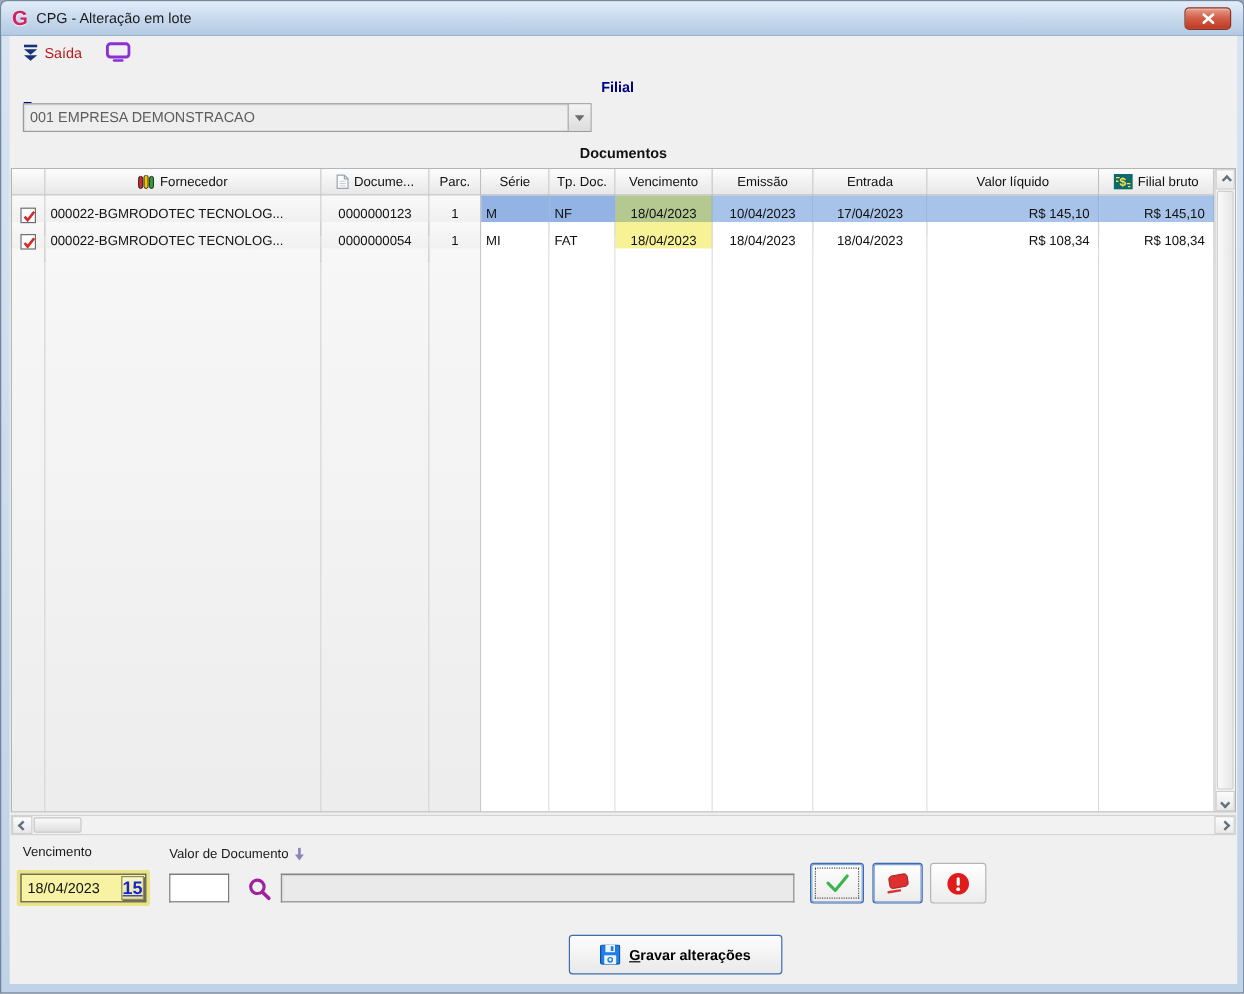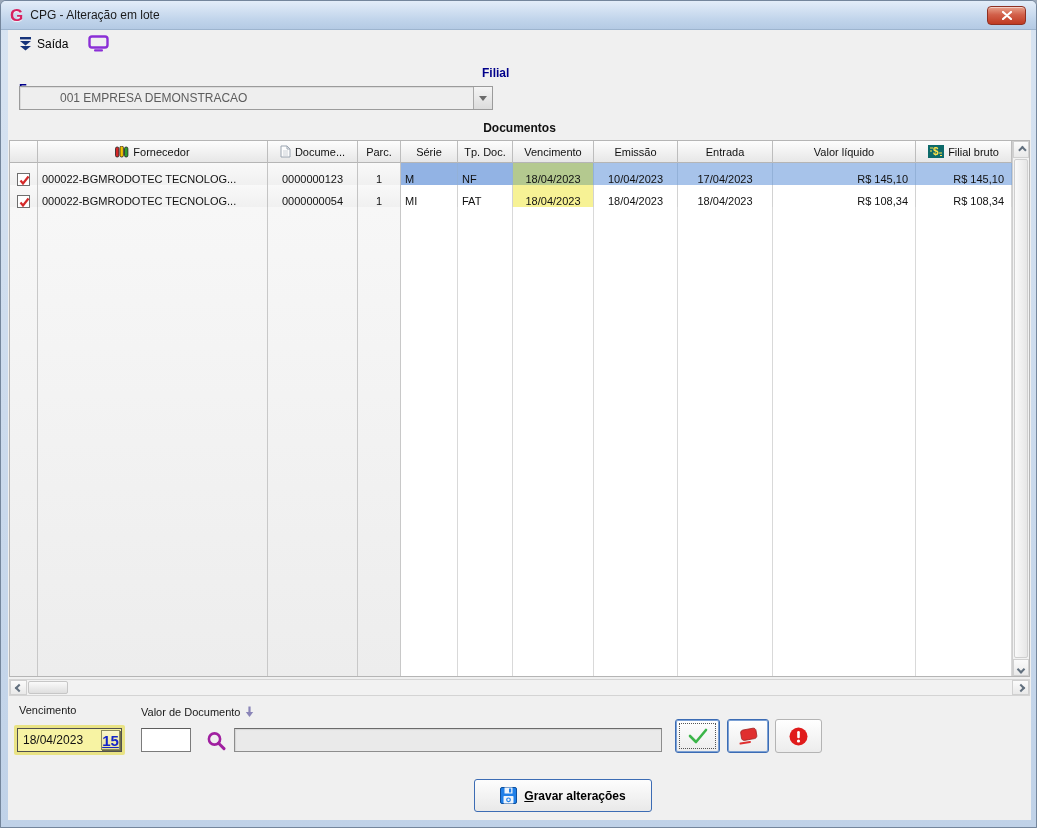--- a/index.html
+++ b/index.html
@@ -24,29 +24,29 @@
     box-shadow:inset 0 1px 0 rgba(255,255,255,.5); cursor:pointer; }
 
   
   .content { position:absolute; top:29px; left:7px; width:1023px; bottom:7px;
     background:#f0f0f0; }
 
   .toolbar { position:absolute; top:0; left:0; right:0; height:27px;
     display:flex; align-items:center; }
   .tb-saida { display:flex; align-items:center; gap:5px; margin-left:7px;
     padding:2px 4px; cursor:pointer; }
-  .tb-saida span.lbl { font-size:12px; color:#000000;text-align:right; }
+  .tb-saida span.lbl { font-size:12px; color:#b91c1c;text-align:right; }
   .tb-monitor { margin-left:14px; padding:2px; cursor:pointer; display:flex; }
 
   .field-label { position:absolute; font-size:12px; font-weight:bold; color:#00008b; }
   .black-label { position:absolute; font-size:11px; color:#1a1a1a; }
 
   .combo { position:absolute; height:24px; background:#eeeeee;
     border:1px solid #9b9b9b; box-shadow:inset 1px 1px 0 #dcdcdc;
-    display:flex; align-items:center;padding-left:35px; }
+    display:flex; align-items:center; }
   .combo.strong { border:2px solid #6f6f6f; }
   .combo .combo-text { flex:1; font-size:12px; color:#5d5d5d; padding:0 5px;
     white-space:nowrap; overflow:hidden; }
   .combo .combo-btn { width:19px; align-self:stretch; border-left:1px solid #a8a8a8;
     background:linear-gradient(#f4f4f4,#dcdcdc); display:flex; align-items:center;
     justify-content:center; cursor:pointer; }
   .arrow-down-s { width:0; height:0; border-left:4px solid transparent;
     border-right:4px solid transparent; border-top:5px solid #6b6b6b; }
 
   .group-caption { position:absolute; top:91px; left:0; right:0; text-align:center;
@@ -193,21 +193,21 @@
     </div>
 
     <span class="field-label" style="left:11px; top:52px;">Empresa</span>
     <div class="combo" style="left:11px; top:56px; width:474px;">
       <span class="combo-text">001 EMPRESA DEMONSTRACAO</span>
       <span class="combo-btn">
         <span class="arrow-down-s"></span>
       </span>
     </div>
 
-    <span class="field-label" style="left:474px; top:36px;">Filial</span>
+    <span class="field-label" style="left:493px; top:36px;">Filial</span>
 
     <div class="group-caption">Documentos</div>
 
     <div class="grid">
       <div class="grid-main">
 
         <div class="g-header">
           <div class="hcell w-sel"></div>
           <div class="hcell w-forn">
             <svg class="icon-inline" width="14" height="12" viewBox="0 0 14 12">

